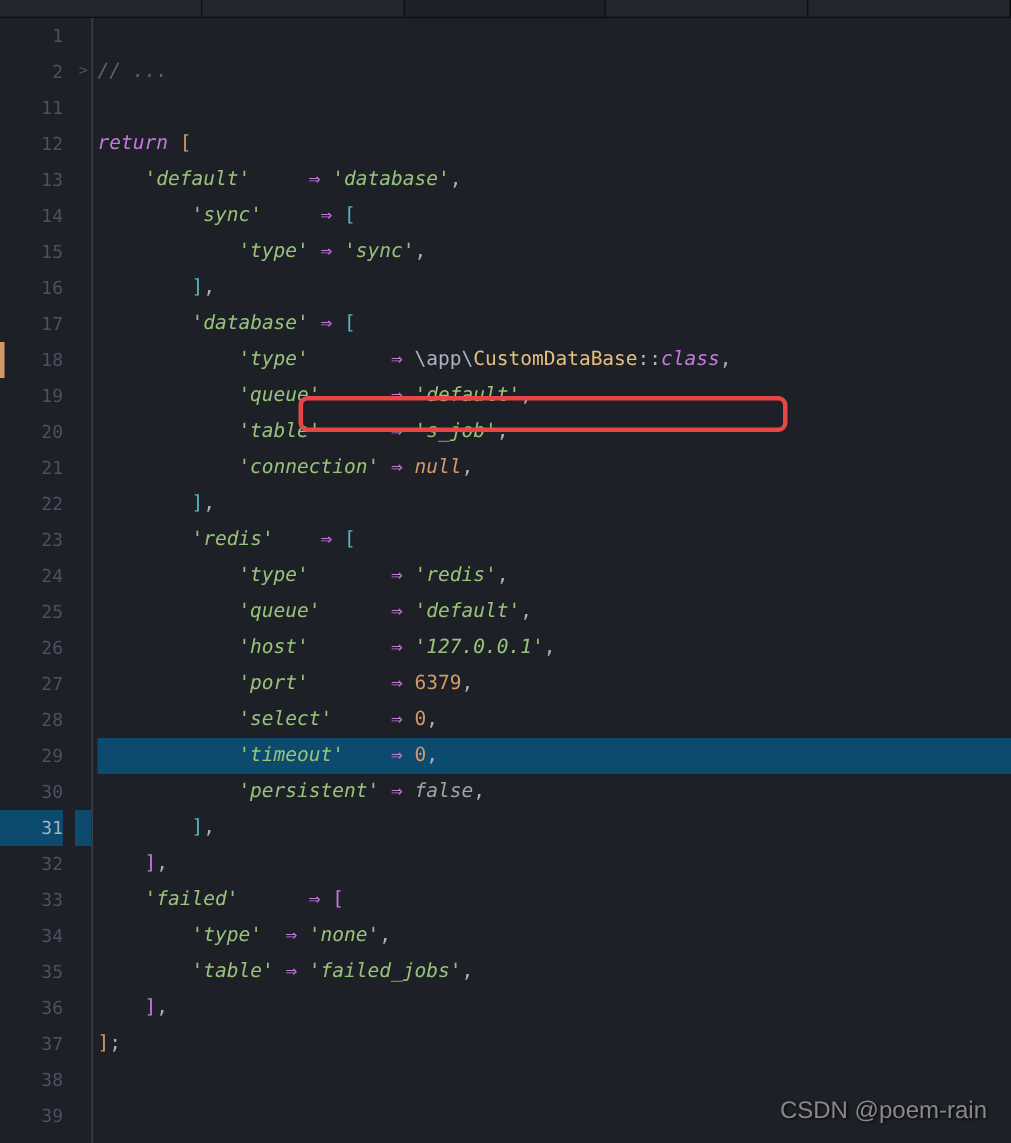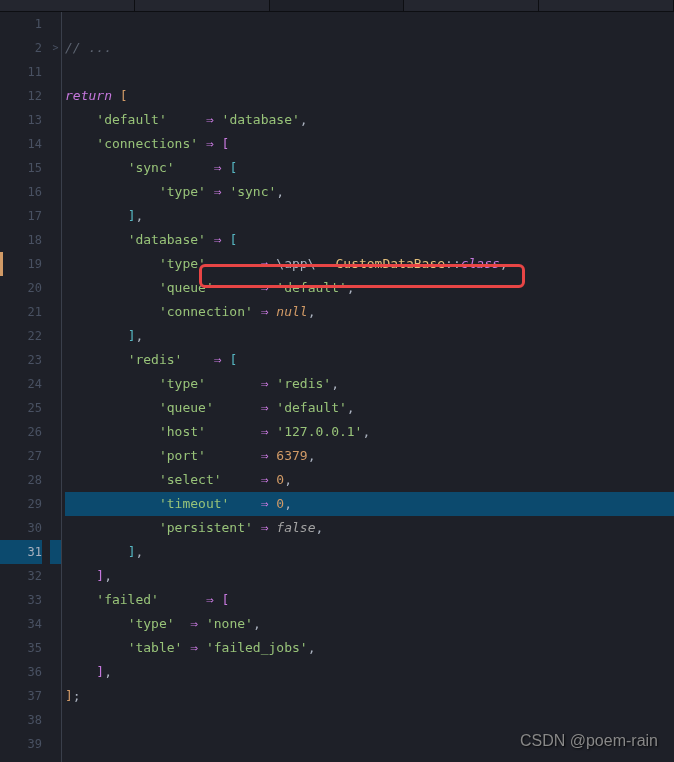--- a/index.html
+++ b/index.html
@@ -99,28 +99,28 @@
       bottom: 12px;
       right: 16px;
       color: #888;
       font-size: 16px;
       text-shadow: 1px 1px 2px rgba(0,0,0,0.8);
       font-family: Arial, sans-serif;
     }
     
     .kw { color: #c678dd; font-style: italic; }
     .comment { color: #5c6370; font-style: italic; }
-    .str { color: #98c379; }
+    .str { color: #98c379; font-style: italic; }
     .punc { color: #abb2bf; }
     .arrow { color: #c678dd; }
     .bracket-y { color: #d19a66; }
     .bracket-p { color: #c678dd; }
     .bracket-b { color: #56b6c2; }
     .ns { color: #abb2bf; }
-    .cls { color: #e5c07b; margin-left: 20px; }
+    .cls { color: #e5c07b; }
     .scope { color: #abb2bf; }
     .prop { color: #c678dd; font-style: italic; }
     .num { color: #d19a66; }
     .null { color: #d19a66; font-style: italic; }
     .false { color: #a3a3a3; font-style: italic; }
   </style>
 </head>
 <body>
 
 <div class="tabs">
@@ -198,27 +198,27 @@
       <div class="fold"></div>
       <div class="fold"></div>
     </div>
   <div class="code" id="code">
     <div class="highlight-box" id="hlbox" style="top: 252px; left: 137px; width: 326px; height: 24px;"></div>
   <div class="line"><span class="comment"></span></div>
       <div class="line"><span class="comment">// ...</span></div>
       <div class="line"></div>
       <div class="line"><span class="kw">return</span> <span class="bracket-y">[</span></div>
       <div class="line">    <span class="str">'default'</span>     <span class="arrow">⇒</span> <span class="str">'database'</span><span class="punc">,</span></div>
-      <div class="line">    <span class="str">'connections'</span> <span class="arrow">⇒</span> <span class="bracket-p">[</span></div>
       <div class="line">        <span class="str">'sync'</span>     <span class="arrow">⇒</span> <span class="bracket-b">[</span></div>
       <div class="line">            <span class="str">'type'</span> <span class="arrow">⇒</span> <span class="str">'sync'</span><span class="punc">,</span></div>
       <div class="line">        <span class="bracket-b">]</span><span class="punc">,</span></div>
       <div class="line">        <span class="str">'database'</span> <span class="arrow">⇒</span> <span class="bracket-b">[</span></div>
       <div class="line">            <span class="str">'type'</span>       <span class="arrow">⇒</span> <span class="ns">\app\</span><span class="cls">CustomDataBase</span><span class="scope">::</span><span class="prop">class</span><span class="punc">,</span><div class="modified-marker"></div></div>
       <div class="line">            <span class="str">'queue'</span>      <span class="arrow">⇒</span> <span class="str">'default'</span><span class="punc">,</span></div>
+      <div class="line">            <span class="str">'table'</span>      <span class="arrow">⇒</span> <span class="str">'s_job'</span><span class="punc">,</span></div>
       <div class="line">            <span class="str">'connection'</span> <span class="arrow">⇒</span> <span class="null">null</span><span class="punc">,</span></div>
       <div class="line">        <span class="bracket-b">]</span><span class="punc">,</span></div>
       <div class="line">        <span class="str">'redis'</span>    <span class="arrow">⇒</span> <span class="bracket-b">[</span></div>
       <div class="line">            <span class="str">'type'</span>       <span class="arrow">⇒</span> <span class="str">'redis'</span><span class="punc">,</span></div>
       <div class="line">            <span class="str">'queue'</span>      <span class="arrow">⇒</span> <span class="str">'default'</span><span class="punc">,</span></div>
       <div class="line">            <span class="str">'host'</span>       <span class="arrow">⇒</span> <span class="str">'127.0.0.1'</span><span class="punc">,</span></div>
       <div class="line">            <span class="str">'port'</span>       <span class="arrow">⇒</span> <span class="num">6379</span><span class="punc">,</span></div>
       <div class="line">            <span class="str">'select'</span>     <span class="arrow">⇒</span> <span class="num">0</span><span class="punc">,</span></div>
       <div class="line current-line">            <span class="str">'timeout'</span>    <span class="arrow">⇒</span> <span class="num">0</span><span class="punc">,</span></div>
       <div class="line">            <span class="str">'persistent'</span> <span class="arrow">⇒</span> <span class="false">false</span><span class="punc">,</span></div>

